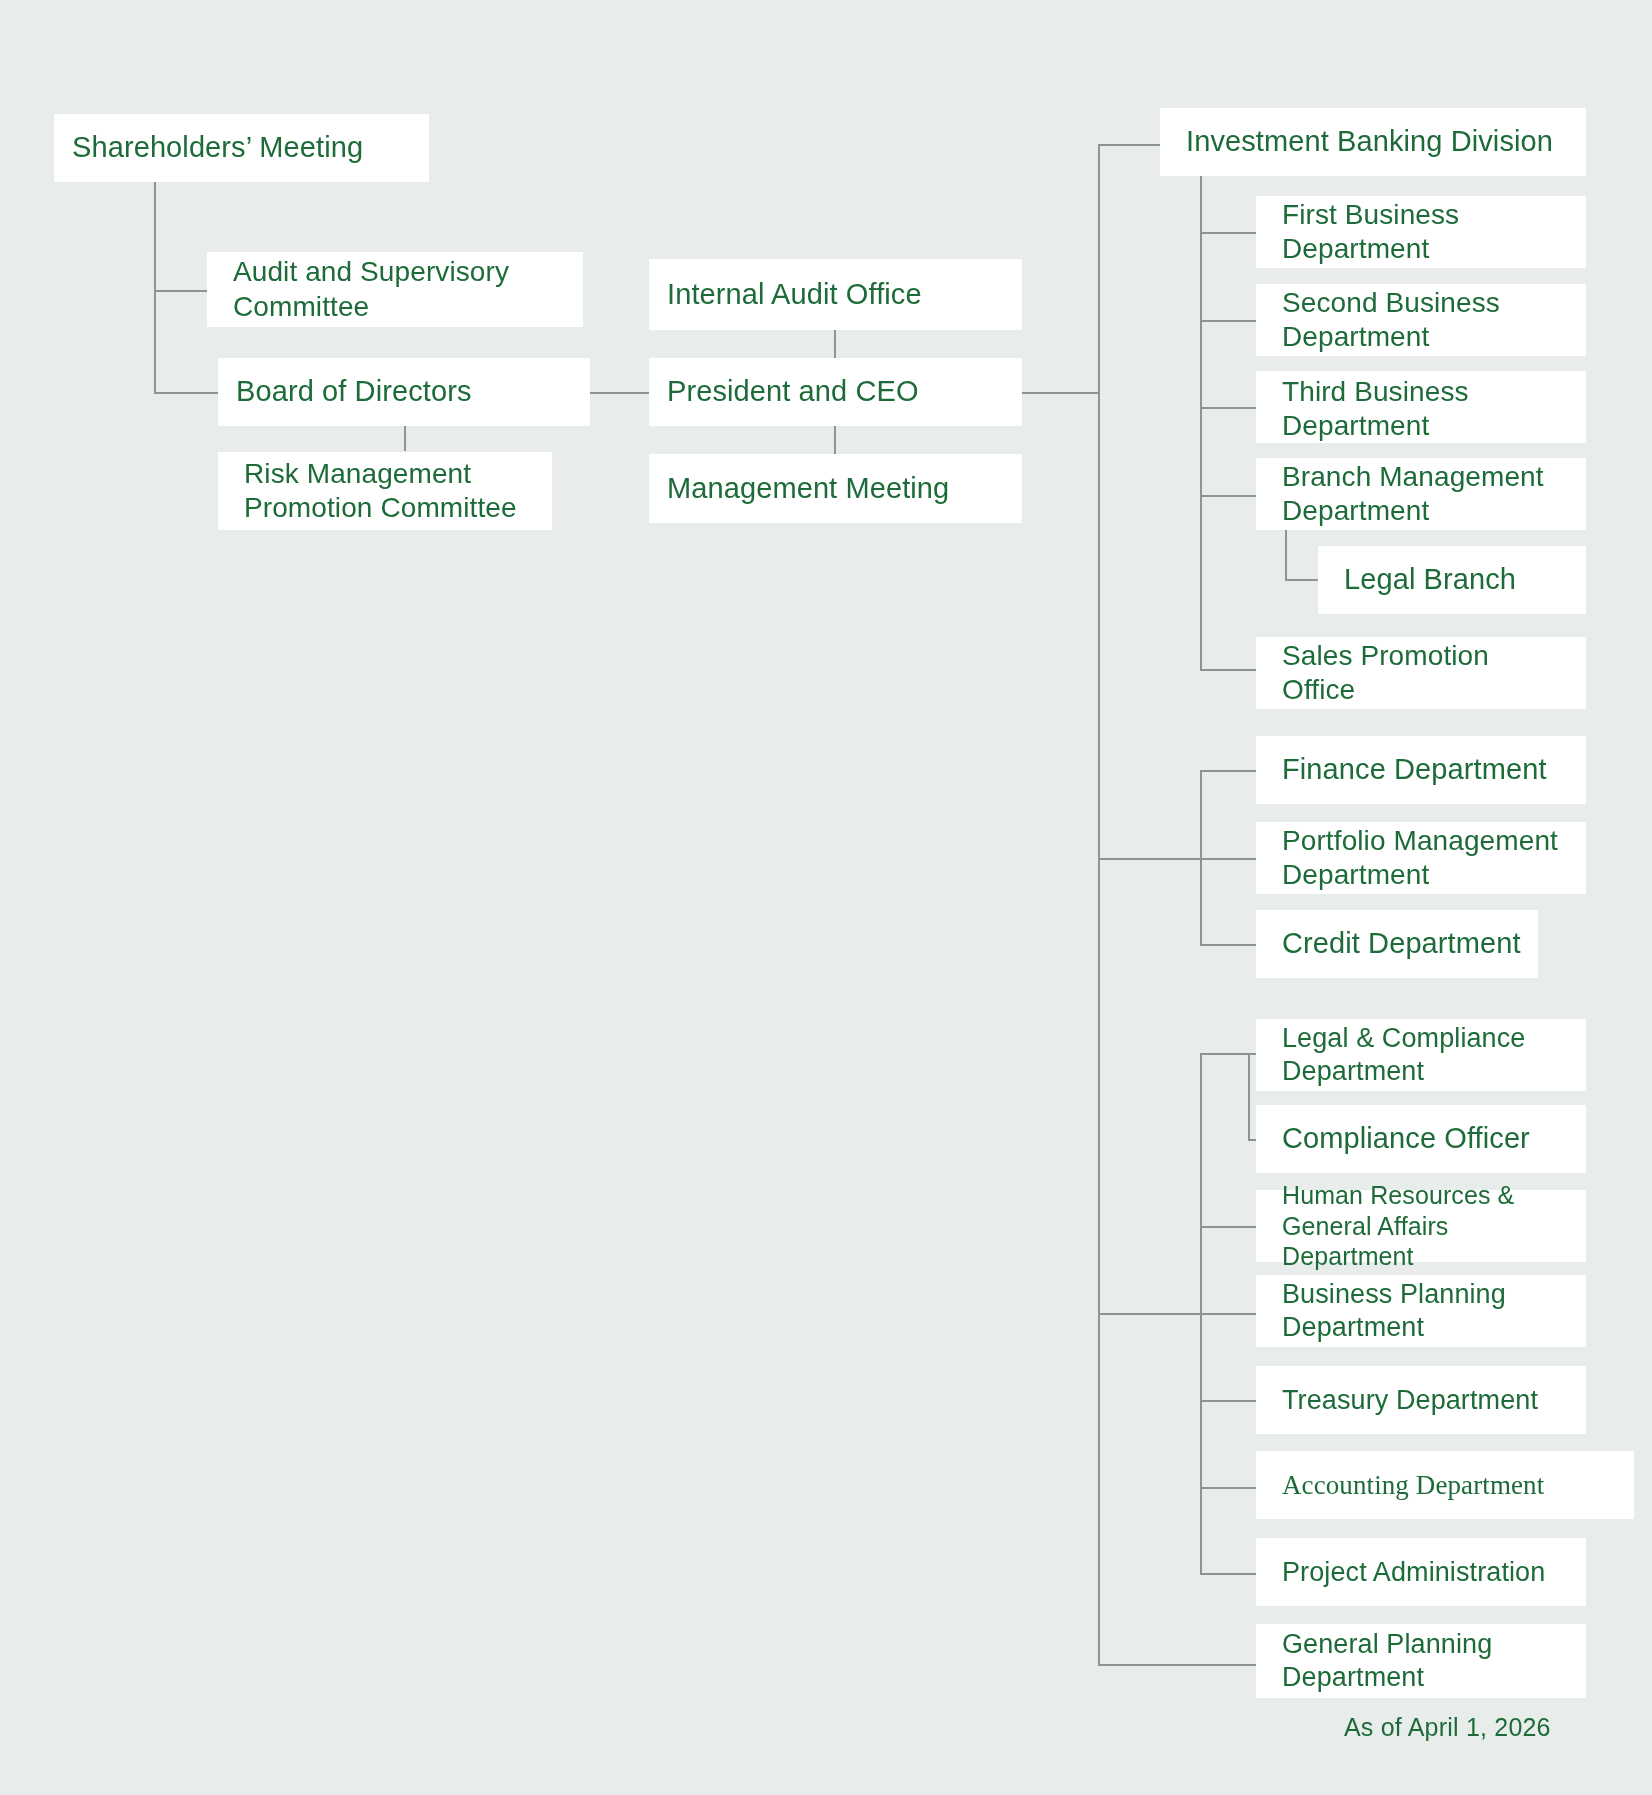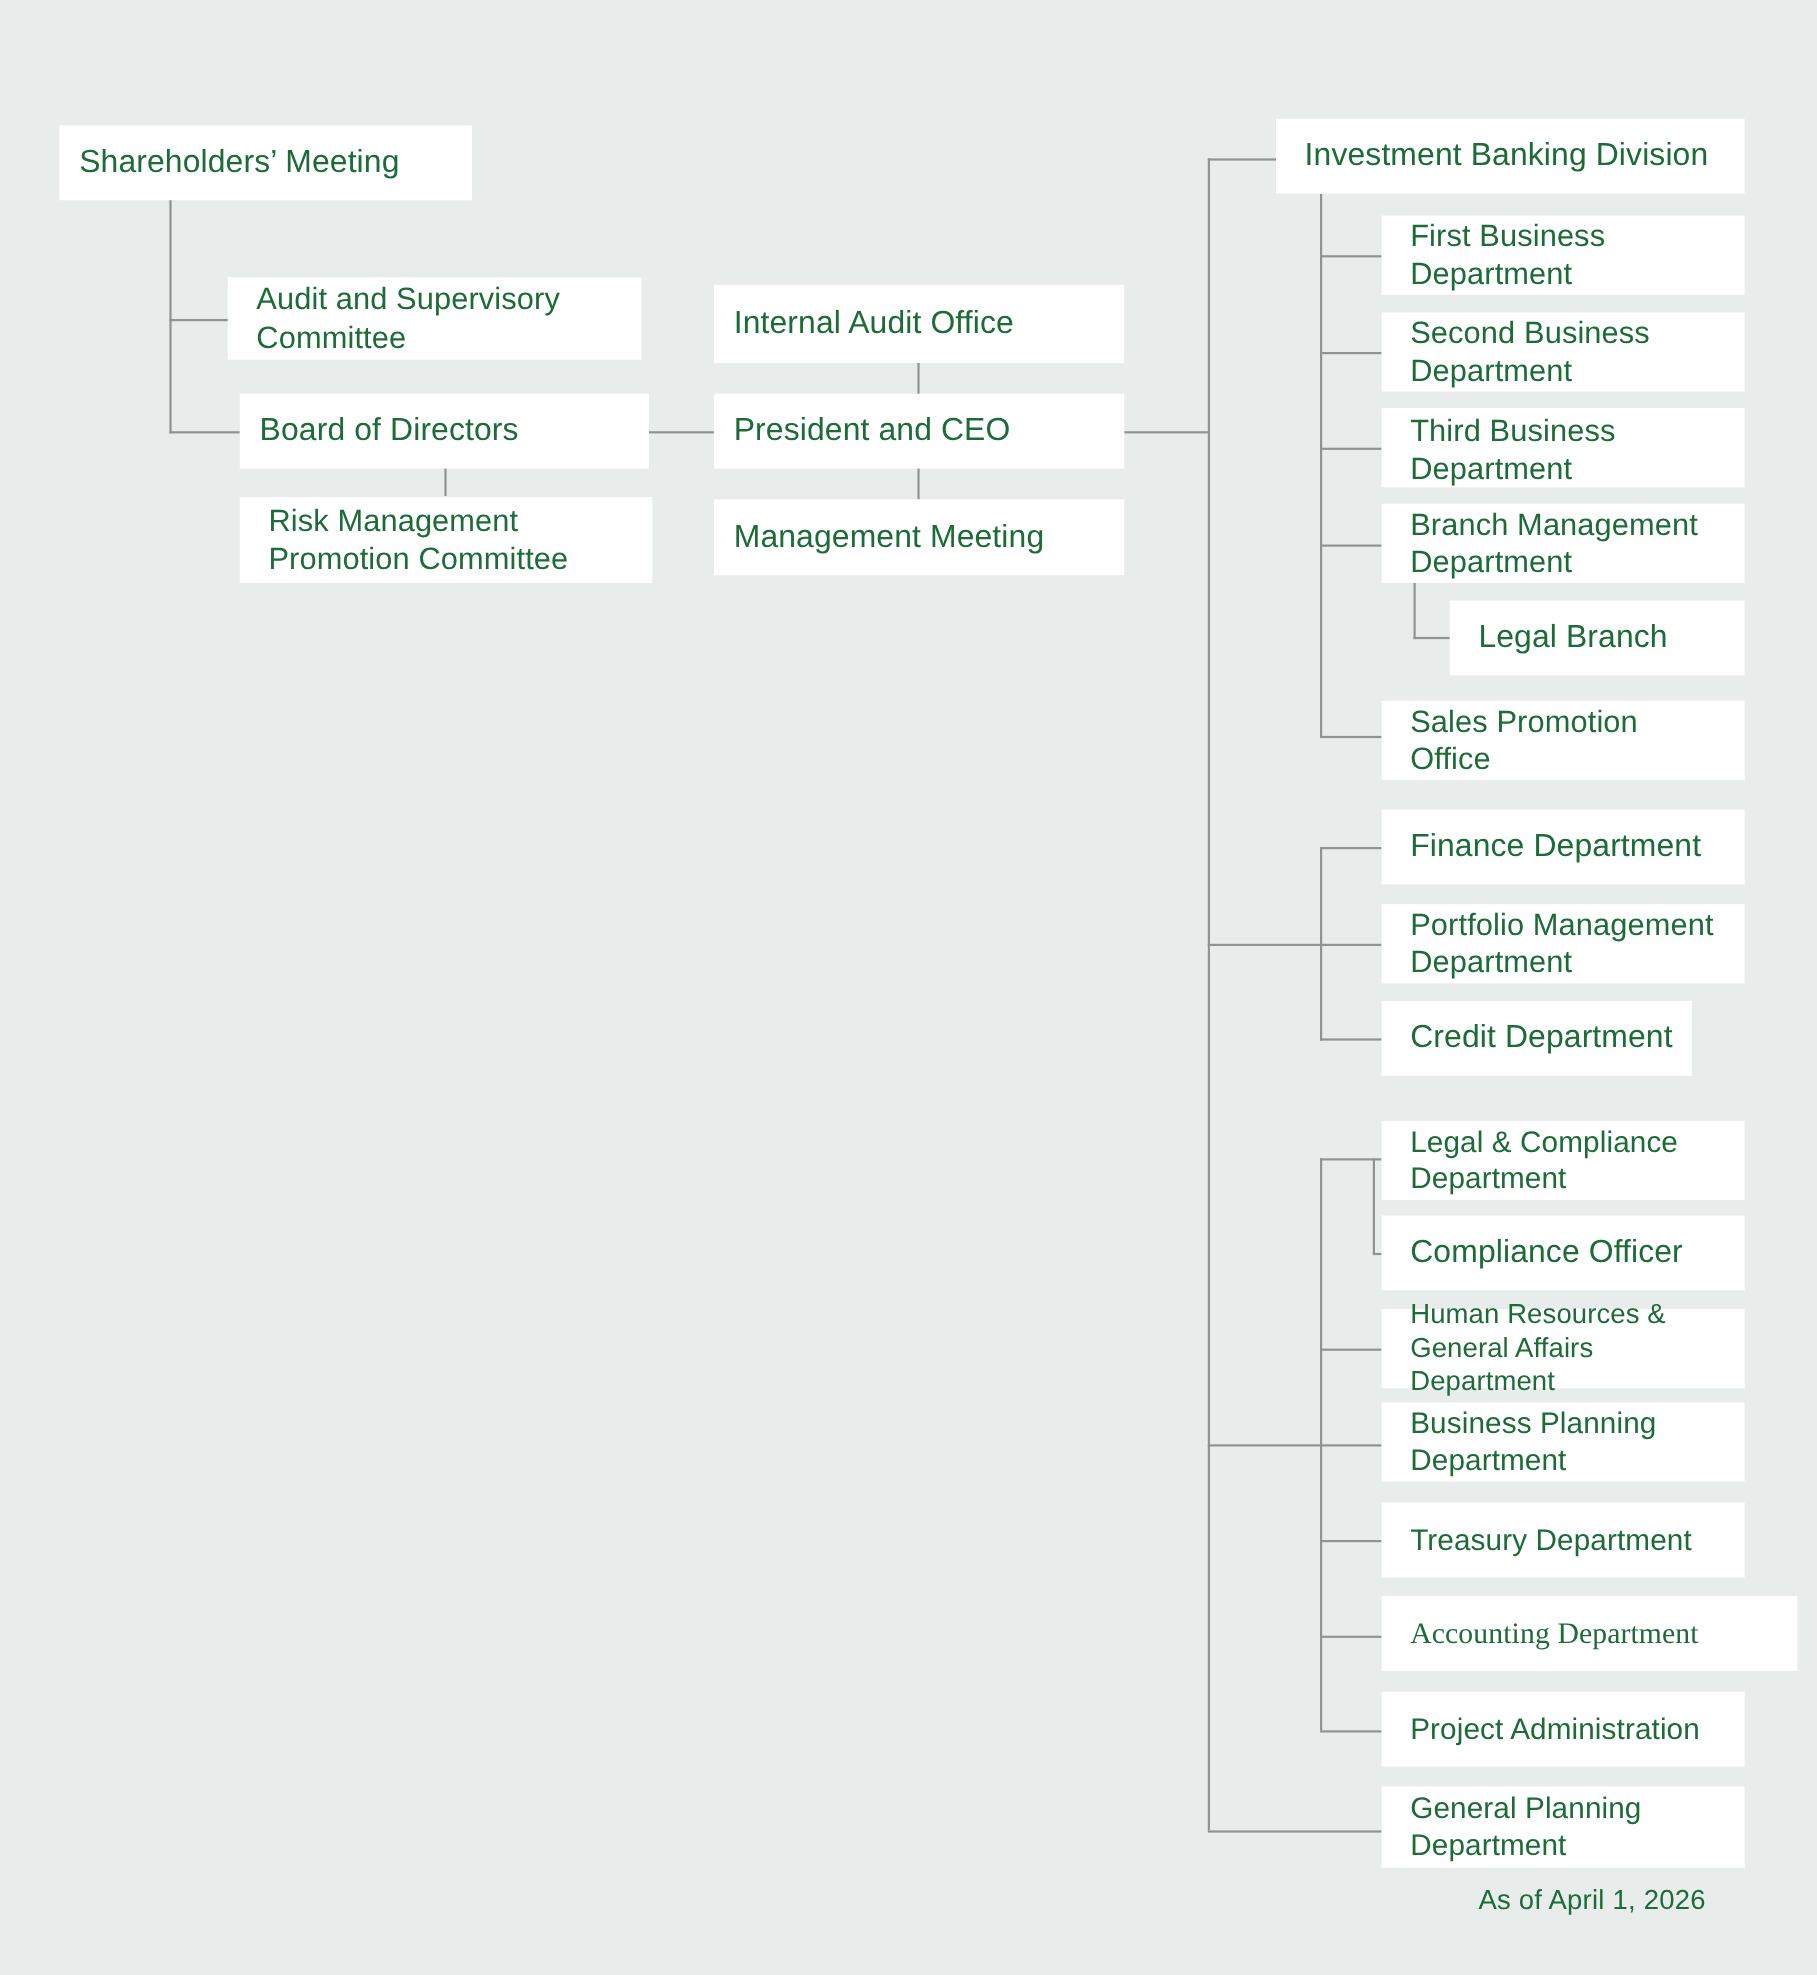--- a/index.html
+++ b/index.html
@@ -100,21 +100,21 @@
 
   <div class="box" style="left:207px; top:252px; width:376px; height:75px; font-size:28px; flex-direction:column; align-items:flex-start; justify-content:center;">
     <span class="txt">Audit and Supervisory</span>
     <span class="txt">Committee</span>
   </div>
 
   <div class="box center" style="left:218px; top:358px; width:372px; height:68px; font-size:29px;">
     <span class="txt">Board of Directors</span>
   </div>
 
-  <div class="box" style="left:218px; top:452px; width:375px; height:78px; font-size:28px; flex-direction:column; align-items:flex-start; justify-content:center;">
+  <div class="box" style="left:218px; top:452px; width:334px; height:78px; font-size:28px; flex-direction:column; align-items:flex-start; justify-content:center;">
     <span class="txt">Risk Management</span>
     <span class="txt">Promotion Committee</span>
   </div>
 
   <div class="box center" style="left:649px; top:259px; width:373px; height:71px; font-size:29px;">
     <span class="txt">Internal Audit Office</span>
   </div>
 
   <div class="box center" style="left:649px; top:358px; width:373px; height:68px; font-size:29px;">
     <span class="txt">President  and CEO</span>

